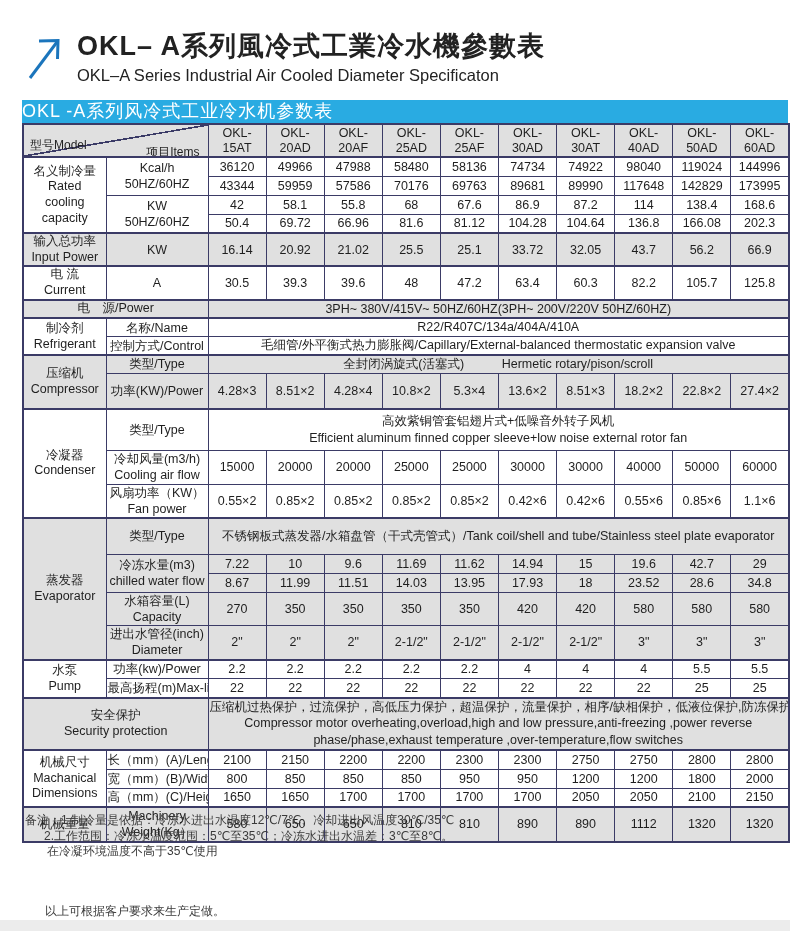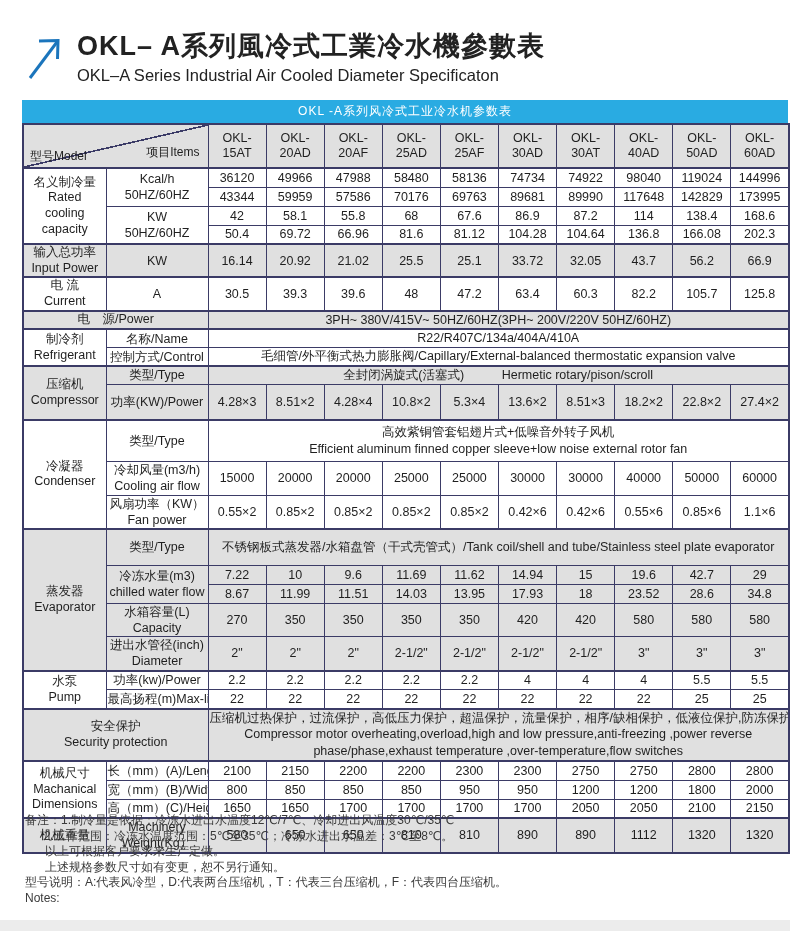--- a/index.html
+++ b/index.html
@@ -17,43 +17,43 @@
   }
   
   .page-header{position:absolute;left:25px;top:33px;display:flex;align-items:flex-start;}
   .arrow-box{width:44px;height:50px;margin-right:8px;flex:none;}
   .title-stack{line-height:1;}
   .title-zh{font-size:27px;font-weight:bold;letter-spacing:1px;color:#222;}
   .title-en{font-size:16.5px;margin-top:7px;color:#222;}
   
   .table-wrap{position:absolute;left:22px;top:100px;width:766px;}
   .table-title{
-    background:var(--accent);color:#fff;text-align:center;
-    font-size:12px;letter-spacing:1px;height:23px;line-height:23px;
+    background:var(--accent);color:#fff;text-align:left;
+    font-size:18px;letter-spacing:1px;height:23px;line-height:23px;
   }
   table.spec{
     border-collapse:collapse;table-layout:fixed;width:766px;
     border:2px solid var(--border);
   }
   col.c-cat{width:83px;}
   col.c-item{width:102px;}
   col.c-val{width:58.1px;}
   table.spec td,table.spec th{
     border:1px solid var(--border);
     text-align:center;vertical-align:middle;
     font-size:12.5px;padding:0 1px;overflow:hidden;
   }
   tr.sec-top td,tr.sec-top th{border-top:2px solid var(--border);}
   tr.shaded td,tr.shaded th{background:var(--shade);}
   td.cat{font-size:12px;line-height:1.25;}
   td.item{font-size:11px;line-height:1.3;white-space:nowrap;}
   td.val{font-size:12.5px;white-space:nowrap;}
   td.merged{font-size:12px;line-height:1.35;white-space:nowrap;}
   
-  tr.model-row th{background:var(--shade);font-weight:normal;font-size:12.5px;line-height:1.2;height:44px;}
+  tr.model-row th{background:var(--shade);font-weight:normal;font-size:12.5px;line-height:1.2;height:33px;}
   td.corner{
     background:
       linear-gradient(to bottom right,
         var(--shade) calc(50% - 0.8px),
         var(--border) calc(50% - 0.8px),
         var(--border) calc(50% + 0.8px),
         var(--shade) calc(50% + 0.8px));
     position:relative;height:33px;
   }
   td.corner .lbl-model{position:absolute;left:6px;bottom:2px;font-size:12px;}
@@ -530,19 +530,20 @@
           <td class="val">1320</td>
           <td class="val">1320</td>
         </tr>
       </tbody>
   </table>
 </div>
 
 <div class="notes">
     <div class="note-line" style="padding-left: 0px;">备注：1.制冷量是依据：冷冻水进出水温度12℃/7℃、冷却进出风温度30℃/35℃</div>
     <div class="note-line" style="padding-left: 19px;">2.工作范围：冷冻水温度范围：5℃至35℃；冷冻水进出水温差：3℃至8℃。</div>
-    <div class="note-line" style="padding-left: 20px;">以上可根据客户要求来生产定做。</div>
+    <div class="note-line" style="padding-left: 22px;">在冷凝环境温度不高于35℃使用</div>
+    <div class="note-line" style="padding-left: 20px; margin-top: 44px;">以上可根据客户要求来生产定做。</div>
     <div class="note-line" style="padding-left: 20px;">上述规格参数尺寸如有变更，恕不另行通知。</div>
     <div class="note-line" style="padding-left: 0px;">型号说明：A:代表风冷型，D:代表两台压缩机，T：代表三台压缩机，F：代表四台压缩机。</div>
     <div class="note-line" style="padding-left: 0px;">Notes:</div>
   </div>
 
 <div class="footer-strip"></div>
 
 </body></html>

